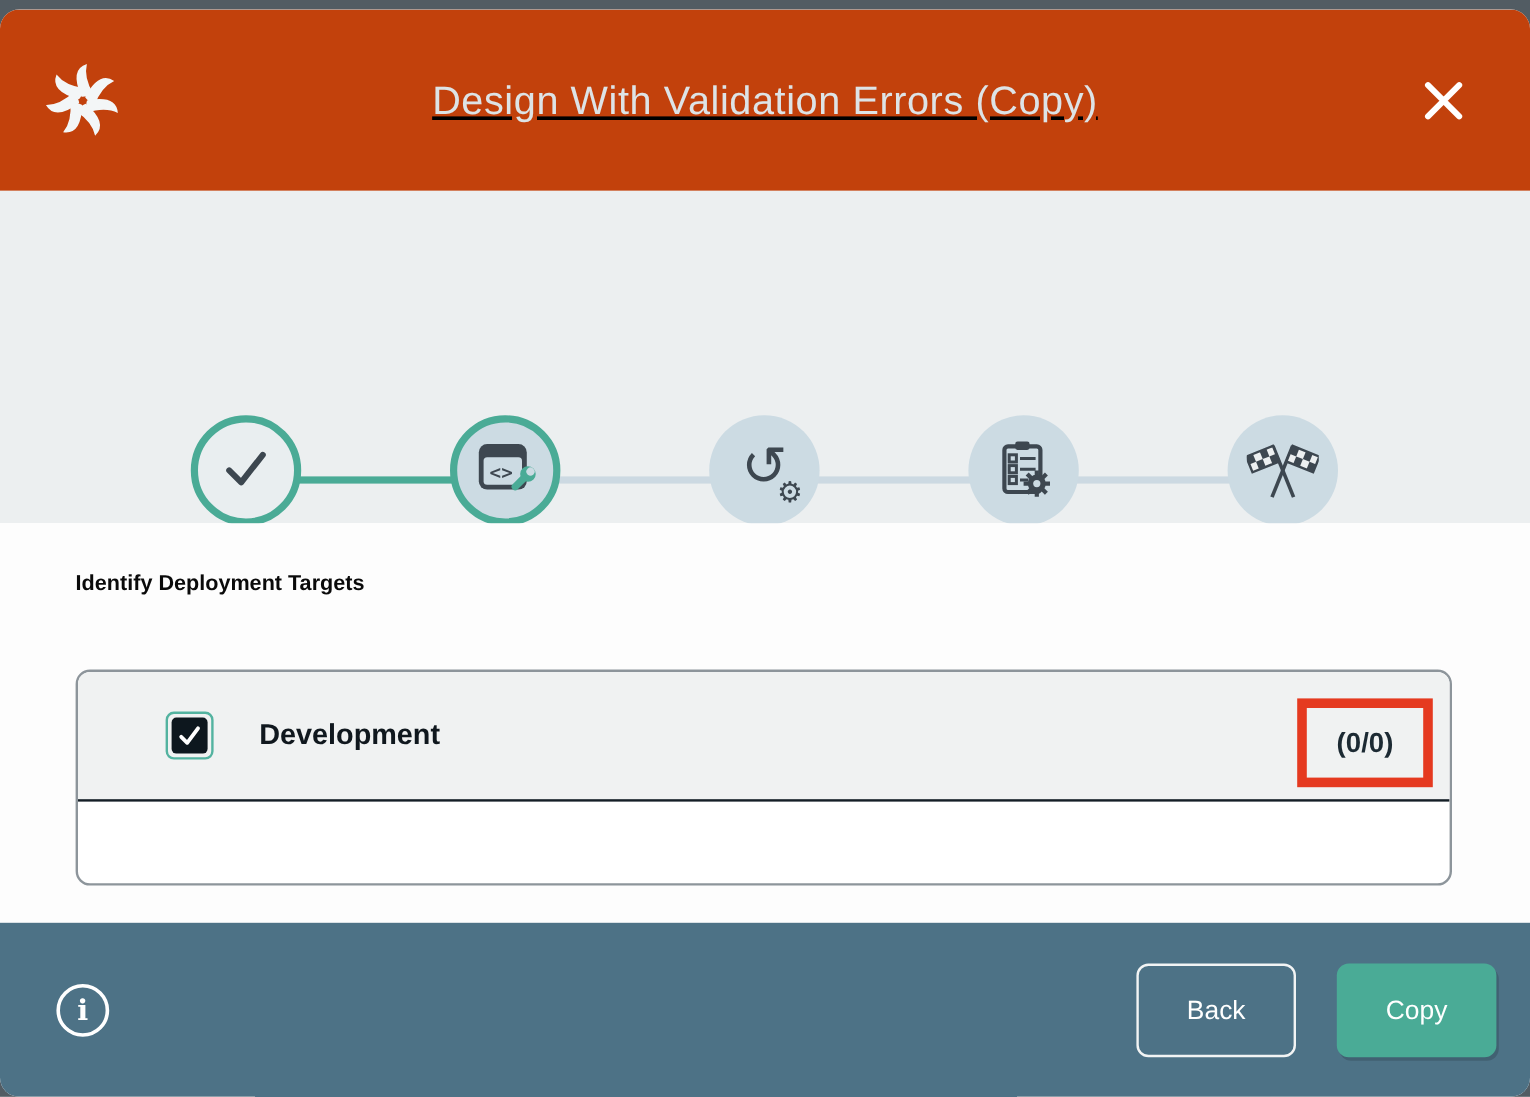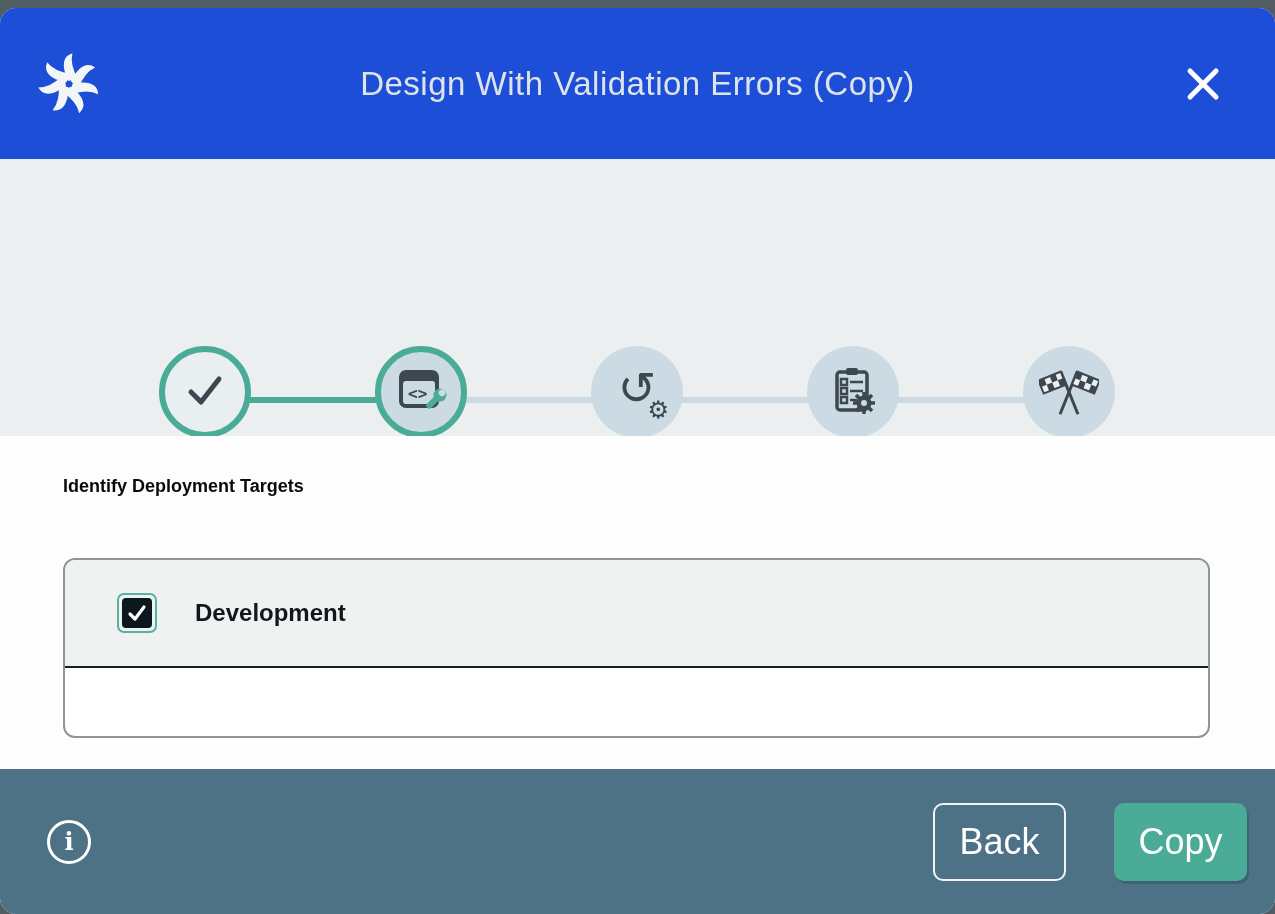--- a/index.html
+++ b/index.html
@@ -8,22 +8,22 @@
     background:#525c63;
     font-family:"Liberation Sans","DejaVu Sans",sans-serif;
   }
   .modal{
     position:absolute;left:0;top:8px;width:1275px;height:906px;
     border-radius:16px;overflow:hidden;background:#fff;
     display:flex;flex-direction:column;
   }
   
   .header{
-    height:151px;background:#1d4ed8;flex:0 0 auto;
-    display:flex;align-items:center;position:relative;
+    height:151px;background:#c2410c;flex:0 0 auto;
+    display:flex;align-items:center;position:relative;text-decoration:underline;
   }
   .logo{position:absolute;left:38px;top:50%;transform:translateY(-50%);width:62px;height:62px;}
   .title{
     width:100%;text-align:center;color:#dde3e6;font-size:33px;letter-spacing:.5px;
   }
   .close-btn{
     position:absolute;right:48px;top:50%;transform:translateY(-50%);
     width:48px;height:48px;display:flex;align-items:center;justify-content:center;
     cursor:pointer;background:none;border:none;padding:0;
   }
@@ -55,21 +55,21 @@
   .content-heading{
     position:absolute;left:63px;top:40px;font-size:18px;font-weight:bold;color:#0a0a0a;
   }
   .target-box{
     position:absolute;left:63px;top:122px;width:1147px;height:180px;
     border:2px solid #8d959b;border-radius:12px;box-sizing:border-box;
     background:#fff;overflow:hidden;
   }
   .target-row{
     height:106px;background:#f0f2f2;border-bottom:2px solid #141e26;
-    display:flex;align-items:center;position:relative;
+    display:flex;align-items:center;position:relative;padding-left:21px;
   }
   .checkbox-outer{
     margin-left:52px;border:2px solid #53b3a0;border-radius:7px;padding:3px;
     display:inline-flex;cursor:pointer;background:transparent;
   }
   .checkbox-inner{
     width:30px;height:30px;background:#0d171e;border-radius:4px;
     display:flex;align-items:center;justify-content:center;
   }
   .target-label{margin-left:38px;font-size:24px;font-weight:bold;color:#10181e;}
@@ -85,23 +85,23 @@
   }
   .info-btn{
     position:absolute;left:47px;top:50%;transform:translateY(-50%);
     width:44px;height:44px;border-radius:50%;border:3px solid #ffffff;
     color:#ffffff;background:none;display:flex;align-items:center;justify-content:center;
     font-size:24px;font-weight:bold;cursor:pointer;box-sizing:border-box;
     font-family:"DejaVu Serif","Liberation Serif",serif;
   }
   .footer-buttons{position:absolute;right:28px;top:50%;transform:translateY(-50%);display:flex;gap:34px;}
   .btn{
-    min-width:133px;height:78px;border-radius:10px;font-size:36px;
+    min-width:133px;height:78px;border-radius:10px;font-size:22px;
     display:flex;align-items:center;justify-content:center;cursor:pointer;
-    box-sizing:border-box;font-family:"Liberation Sans","DejaVu Sans",sans-serif;margin-left:14px;
+    box-sizing:border-box;font-family:"Liberation Sans","DejaVu Sans",sans-serif;
   }
   .btn-back{background:transparent;border:2px solid #f2f4f4;color:#ffffff;}
   .btn-next{background:#4aab96;border:none;color:#ffffff;box-shadow:2px 3px 0 rgba(0,0,0,.15);}
 </style>
 </head>
 <body>
 
 <div class="modal">
 
   <div class="header">
@@ -228,20 +228,23 @@
     <div class="target-box">
       <div class="target-row">
         <span class="checkbox-outer">
           <span class="checkbox-inner">
             <svg width="22" height="22" viewBox="0 0 22 22">
               <path d="M4 12 L9 17 L18 5" fill="none" stroke="#ffffff" stroke-width="3.2" stroke-linecap="round" stroke-linejoin="round"></path>
             </svg>
           </span>
         </span>
         <span class="target-label">Development</span>
+        <span class="count-annotation">
+          <span class="count-text">(0/0)</span>
+        </span>
       </div>
     </div>
   </div>
 
   <div class="footer">
     <button class="info-btn" aria-label="Info">i</button>
     <div class="footer-buttons">
       <button class="btn btn-back">Back</button>
       <button class="btn btn-next">Copy</button>
     </div>

